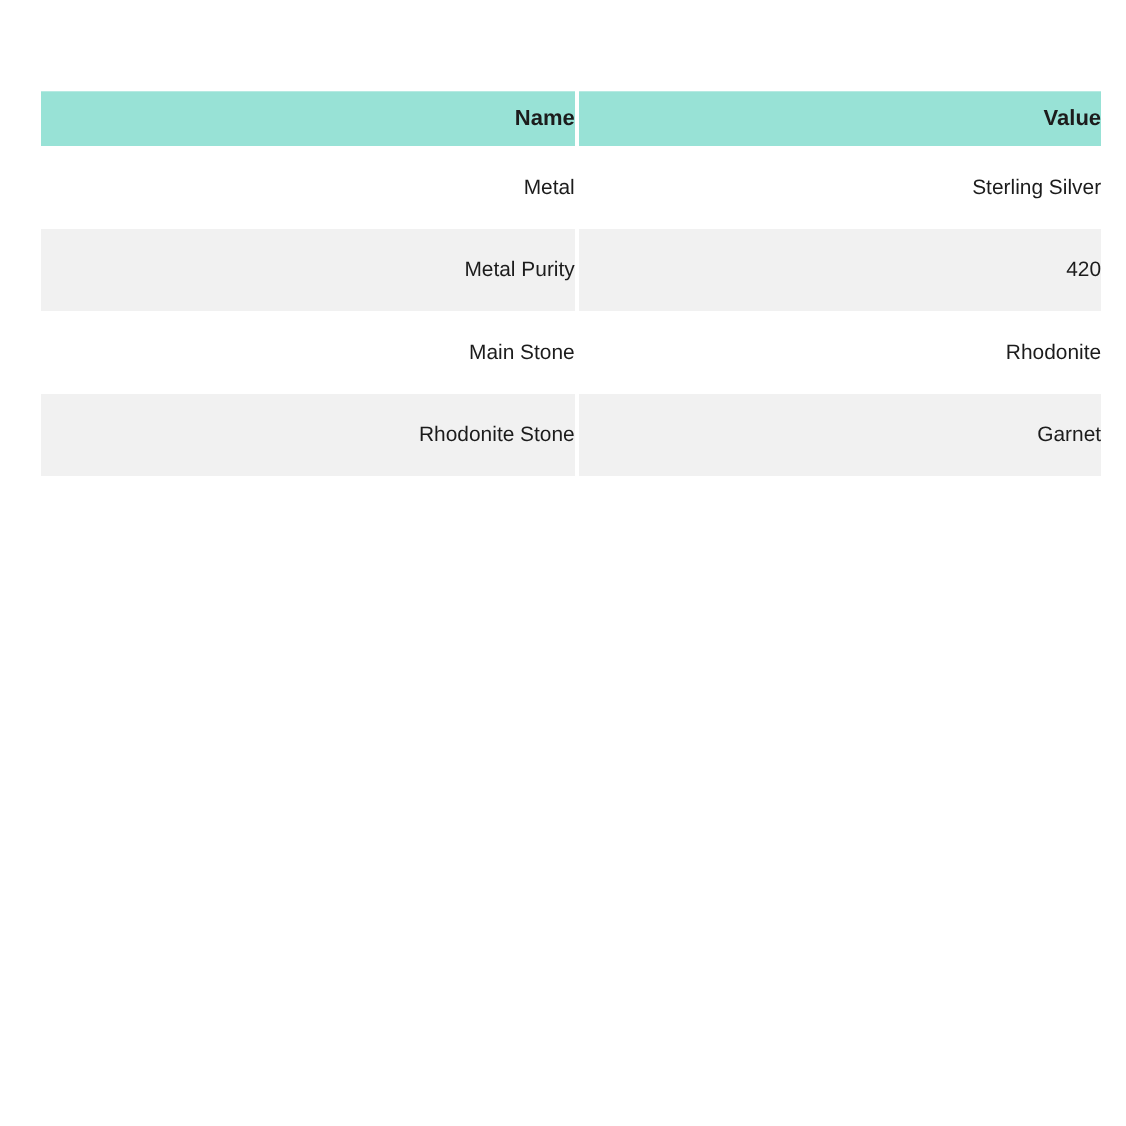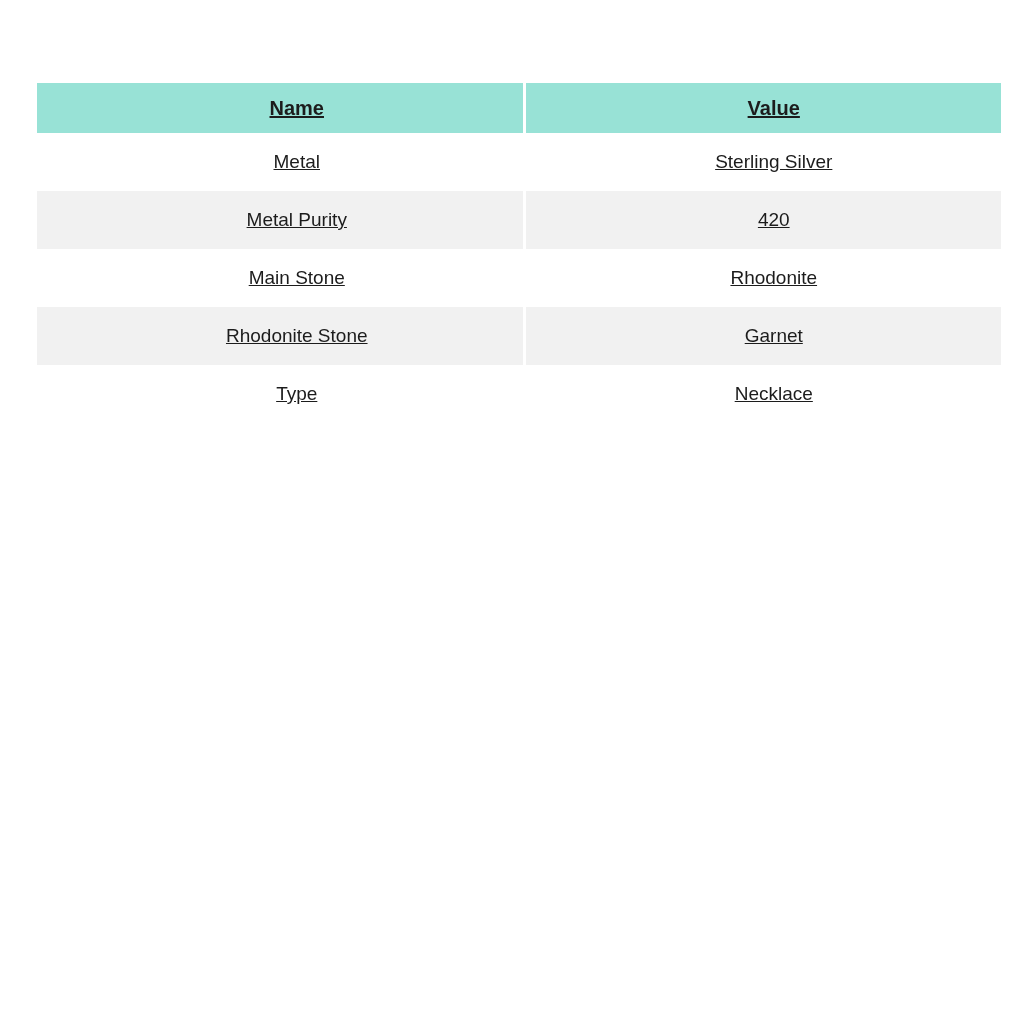--- a/index.html
+++ b/index.html
@@ -21,35 +21,34 @@
     position: absolute;
     left: 37px;
     top: 83px;
     width: 964px;
     border-collapse: collapse;
     table-layout: fixed;
   }
   .attr-table col.col-name  { width: 487px; }
   .attr-table col.col-value { width: 477px; }
   .attr-table th, .attr-table td {
-    text-align: center;
+    text-align: right;
     vertical-align: middle;
     font-size: 19px;
     overflow: hidden;
     white-space: nowrap;
-    text-decoration: underline;
   }
   .attr-table thead th {
     background: var(--header-bg);
     height: 50px;
     font-size: 20px;
     font-weight: 700;
   }
   .attr-table tbody td {
-    height: 58px;
+    height: 75px;
     font-weight: 400;
   }
   .attr-table th:first-child,
   .attr-table td:first-child {
     padding-left: 34px;
     border-right: 3px solid var(--divider-color);
   }
   .attr-table th:last-child,
   .attr-table td:last-child {
     padding-left: 21px;
@@ -81,18 +80,14 @@
       <td>420</td>
     </tr>
     <tr>
       <td>Main Stone</td>
       <td>Rhodonite</td>
     </tr>
     <tr>
       <td>Rhodonite Stone</td>
       <td>Garnet</td>
     </tr>
-    <tr>
-      <td>Type</td>
-      <td>Necklace</td>
-    </tr>
   </tbody>
 </table>
 
 </body></html>

